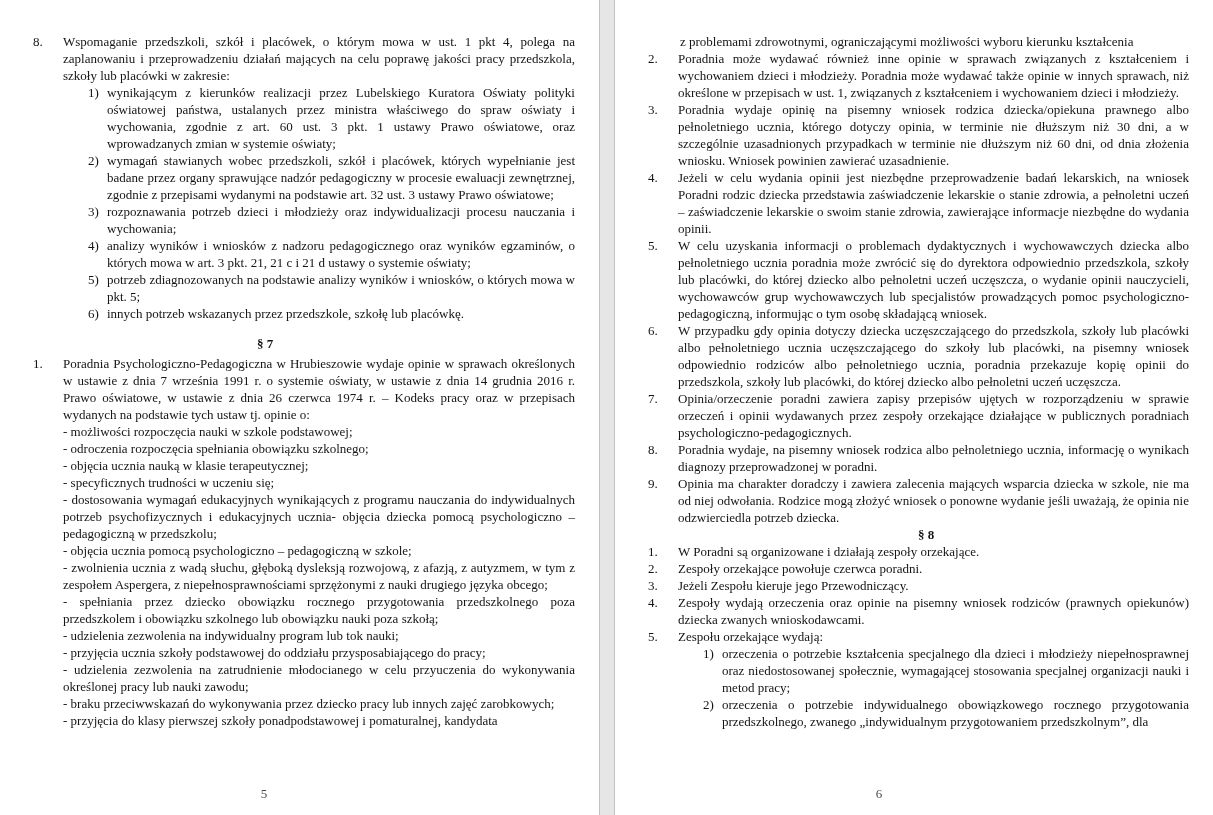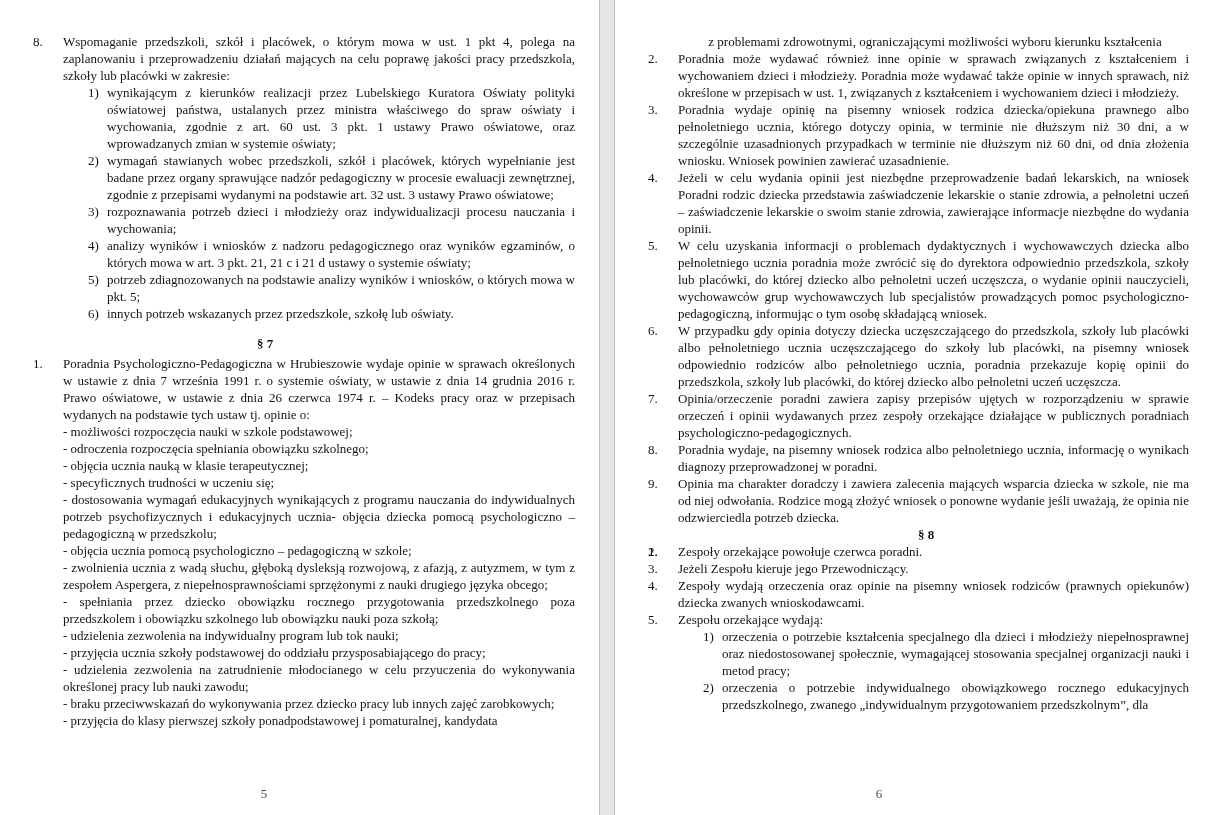--- a/index.html
+++ b/index.html
@@ -29,21 +29,21 @@
   .item { position: relative; text-align: justify; }
   .item.l1 { margin-left: 63px;  margin-right: 24px; }
   .item.l2 { margin-left: 107px; margin-right: 24px; }
   .item .marker { position: absolute; }
   .item.l1 .marker { left: -30px; }
   .item.l2 .marker { left: -19px; }
 
   .subline { text-align: justify; }
 
   .continuation { margin-left: 65px; margin-right: 23px; }
-  .contline { text-align: center; }
+  .contline { text-align: left; }
 
   .heading { text-align: center; font-weight: bold; }
   .page-left  .heading { margin: 13px 69px 3px 0; }
   .page-right .heading { margin: 0 0 0 24px; }
 
   .pagenum {
     position: absolute;
     top: 785px;
     left: 0;
     width: 528px;
@@ -55,40 +55,40 @@
 <body>
 
 <div class="spread">
   <div class="page page-left">
       <div class="item l1"><span class="marker">8.</span><span class="body">Wspomaganie przedszkoli, szkół i placówek, o którym mowa w ust. 1 pkt 4, polega na zaplanowaniu i przeprowadzeniu działań mających na celu poprawę jakości pracy przedszkola, szkoły lub placówki w zakresie:</span></div>
       <div class="item l2"><span class="marker">1)</span><span class="body">wynikającym z kierunków realizacji przez Lubelskiego Kuratora Oświaty polityki oświatowej państwa, ustalanych przez ministra właściwego do spraw oświaty i wychowania, zgodnie z art. 60 ust. 3 pkt. 1 ustawy Prawo oświatowe, oraz wprowadzanych zmian w systemie oświaty;</span></div>
       <div class="item l2"><span class="marker">2)</span><span class="body">wymagań stawianych wobec przedszkoli, szkół i placówek, których wypełnianie jest badane przez organy sprawujące nadzór pedagogiczny w procesie ewaluacji zewnętrznej, zgodnie z przepisami wydanymi na podstawie art. 32 ust. 3 ustawy Prawo oświatowe;</span></div>
       <div class="item l2"><span class="marker">3)</span><span class="body">rozpoznawania potrzeb dzieci i młodzieży oraz indywidualizacji procesu nauczania i wychowania;</span></div>
       <div class="item l2"><span class="marker">4)</span><span class="body">analizy wyników i wniosków z nadzoru pedagogicznego oraz wyników egzaminów, o których mowa w art. 3 pkt. 21, 21 c i 21 d ustawy o systemie oświaty;</span></div>
       <div class="item l2"><span class="marker">5)</span><span class="body">potrzeb zdiagnozowanych na podstawie analizy wyników i wniosków, o których mowa w pkt. 5;</span></div>
-      <div class="item l2"><span class="marker">6)</span><span class="body">innych potrzeb wskazanych przez przedszkole, szkołę lub oświaty.</span></div>
+      <div class="item l2"><span class="marker">6)</span><span class="body">innych potrzeb wskazanych przez przedszkole, szkołę lub placówkę.</span></div>
       <div class="heading">§ 7</div>
       <div class="item l1"><span class="marker">1.</span><span class="body">Poradnia Psychologiczno-Pedagogiczna w Hrubieszowie wydaje opinie w sprawach określonych w ustawie z dnia 7 września 1991 r. o systemie oświaty, w ustawie z dnia 14 grudnia 2016 r. Prawo oświatowe, w ustawie z dnia 26 czerwca 1974 r. – Kodeks pracy oraz w przepisach wydanych na podstawie tych ustaw tj. opinie o:</span><div class="subline">- możliwości rozpoczęcia nauki w szkole podstawowej;</div><div class="subline">- odroczenia rozpoczęcia spełniania obowiązku szkolnego;</div><div class="subline">- objęcia ucznia nauką w klasie terapeutycznej;</div><div class="subline">- specyficznych trudności w uczeniu się;</div><div class="subline">- dostosowania wymagań edukacyjnych wynikających z programu nauczania do indywidualnych potrzeb psychofizycznych i edukacyjnych ucznia- objęcia dziecka pomocą psychologiczno – pedagogiczną w przedszkolu;</div><div class="subline">- objęcia ucznia pomocą psychologiczno – pedagogiczną w szkole;</div><div class="subline">- zwolnienia ucznia z wadą słuchu, głęboką dysleksją rozwojową, z afazją, z autyzmem, w tym z zespołem Aspergera, z niepełnosprawnościami sprzężonymi z nauki drugiego języka obcego;</div><div class="subline">- spełniania przez dziecko obowiązku rocznego przygotowania przedszkolnego poza przedszkolem i obowiązku szkolnego lub obowiązku nauki poza szkołą;</div><div class="subline">- udzielenia zezwolenia na indywidualny program lub tok nauki;</div><div class="subline">- przyjęcia ucznia szkoły podstawowej do oddziału przysposabiającego do pracy;</div><div class="subline">- udzielenia zezwolenia na zatrudnienie młodocianego w celu przyuczenia do wykonywania określonej pracy lub nauki zawodu;</div><div class="subline">- braku przeciwwskazań do wykonywania przez dziecko pracy lub innych zajęć zarobkowych;</div><div class="subline">- przyjęcia do klasy pierwszej szkoły ponadpodstawowej i pomaturalnej, kandydata</div></div>
       <div class="pagenum">5</div>
     </div>
   <div class="page page-right">
       <div class="continuation">
         <div class="contline">z problemami zdrowotnymi, ograniczającymi możliwości wyboru kierunku kształcenia</div>
       </div>
       <div class="item l1"><span class="marker">2.</span><span class="body">Poradnia może wydawać również inne opinie w sprawach związanych z kształceniem i wychowaniem dzieci i młodzieży. Poradnia może wydawać także opinie w innych sprawach, niż określone w przepisach w ust. 1, związanych z kształceniem i wychowaniem dzieci i młodzieży.</span></div>
       <div class="item l1"><span class="marker">3.</span><span class="body">Poradnia wydaje opinię na pisemny wniosek rodzica dziecka/opiekuna prawnego albo pełnoletniego ucznia, którego dotyczy opinia, w terminie nie dłuższym niż 30 dni, a w szczególnie uzasadnionych przypadkach w terminie nie dłuższym niż 60 dni, od dnia złożenia wniosku. Wniosek powinien zawierać uzasadnienie.</span></div>
       <div class="item l1"><span class="marker">4.</span><span class="body">Jeżeli w celu wydania opinii jest niezbędne przeprowadzenie badań lekarskich, na wniosek Poradni rodzic dziecka przedstawia zaświadczenie lekarskie o stanie zdrowia, a pełnoletni uczeń – zaświadczenie lekarskie o swoim stanie zdrowia, zawierające informacje niezbędne do wydania opinii.</span></div>
       <div class="item l1"><span class="marker">5.</span><span class="body">W celu uzyskania informacji o problemach dydaktycznych i wychowawczych dziecka albo pełnoletniego ucznia poradnia może zwrócić się do dyrektora odpowiednio przedszkola, szkoły lub placówki, do której dziecko albo pełnoletni uczeń uczęszcza, o wydanie opinii nauczycieli, wychowawców grup wychowawczych lub specjalistów prowadzących pomoc psychologiczno-pedagogiczną, informując o tym osobę składającą wniosek.</span></div>
       <div class="item l1"><span class="marker">6.</span><span class="body">W przypadku gdy opinia dotyczy dziecka uczęszczającego do przedszkola, szkoły lub placówki albo pełnoletniego ucznia uczęszczającego do szkoły lub placówki, na pisemny wniosek odpowiednio rodziców albo pełnoletniego ucznia, poradnia przekazuje kopię opinii do przedszkola, szkoły lub placówki, do której dziecko albo pełnoletni uczeń uczęszcza.</span></div>
       <div class="item l1"><span class="marker">7.</span><span class="body">Opinia/orzeczenie poradni zawiera zapisy przepisów ujętych w rozporządzeniu w sprawie orzeczeń i opinii wydawanych przez zespoły orzekające działające w publicznych poradniach psychologiczno-pedagogicznych.</span></div>
       <div class="item l1"><span class="marker">8.</span><span class="body">Poradnia wydaje, na pisemny wniosek rodzica albo pełnoletniego ucznia, informację o wynikach diagnozy przeprowadzonej w poradni.</span></div>
       <div class="item l1"><span class="marker">9.</span><span class="body">Opinia ma charakter doradczy i zawiera zalecenia mających wsparcia dziecka w szkole, nie ma od niej odwołania. Rodzice mogą złożyć wniosek o ponowne wydanie jeśli uważają, że opinia nie odzwierciedla potrzeb dziecka.</span></div>
       <div class="heading">§ 8</div>
-      <div class="item l1"><span class="marker">1.</span></div>
+      <div class="item l1"><span class="marker">1.</span><span class="body">W Poradni są organizowane i działają zespoły orzekające.</span></div>
       <div class="item l1"><span class="marker">2.</span><span class="body">Zespoły orzekające powołuje czerwca poradni.</span></div>
       <div class="item l1"><span class="marker">3.</span><span class="body">Jeżeli Zespołu kieruje jego Przewodniczący.</span></div>
       <div class="item l1"><span class="marker">4.</span><span class="body">Zespoły wydają orzeczenia oraz opinie na pisemny wniosek rodziców (prawnych opiekunów) dziecka zwanych wnioskodawcami.</span></div>
       <div class="item l1"><span class="marker">5.</span><span class="body">Zespołu orzekające wydają:</span></div>
       <div class="item l2"><span class="marker">1)</span><span class="body">orzeczenia o potrzebie kształcenia specjalnego dla dzieci i młodzieży niepełnosprawnej oraz niedostosowanej społecznie, wymagającej stosowania specjalnej organizacji nauki i metod pracy;</span></div>
-      <div class="item l2"><span class="marker">2)</span><span class="body">orzeczenia o potrzebie indywidualnego obowiązkowego rocznego edukacyjnych przedszkolnego, zwanego „indywidualnym przygotowaniem przedszkolnym”, dla</span></div>
+      <div class="item l2"><span class="marker">2)</span><span class="body">orzeczenia o potrzebie indywidualnego obowiązkowego rocznego przygotowania przedszkolnego, zwanego „indywidualnym przygotowaniem przedszkolnym”, dla</span></div>
       <div class="pagenum">6</div>
     </div>
 </div>
 
 </body></html>

